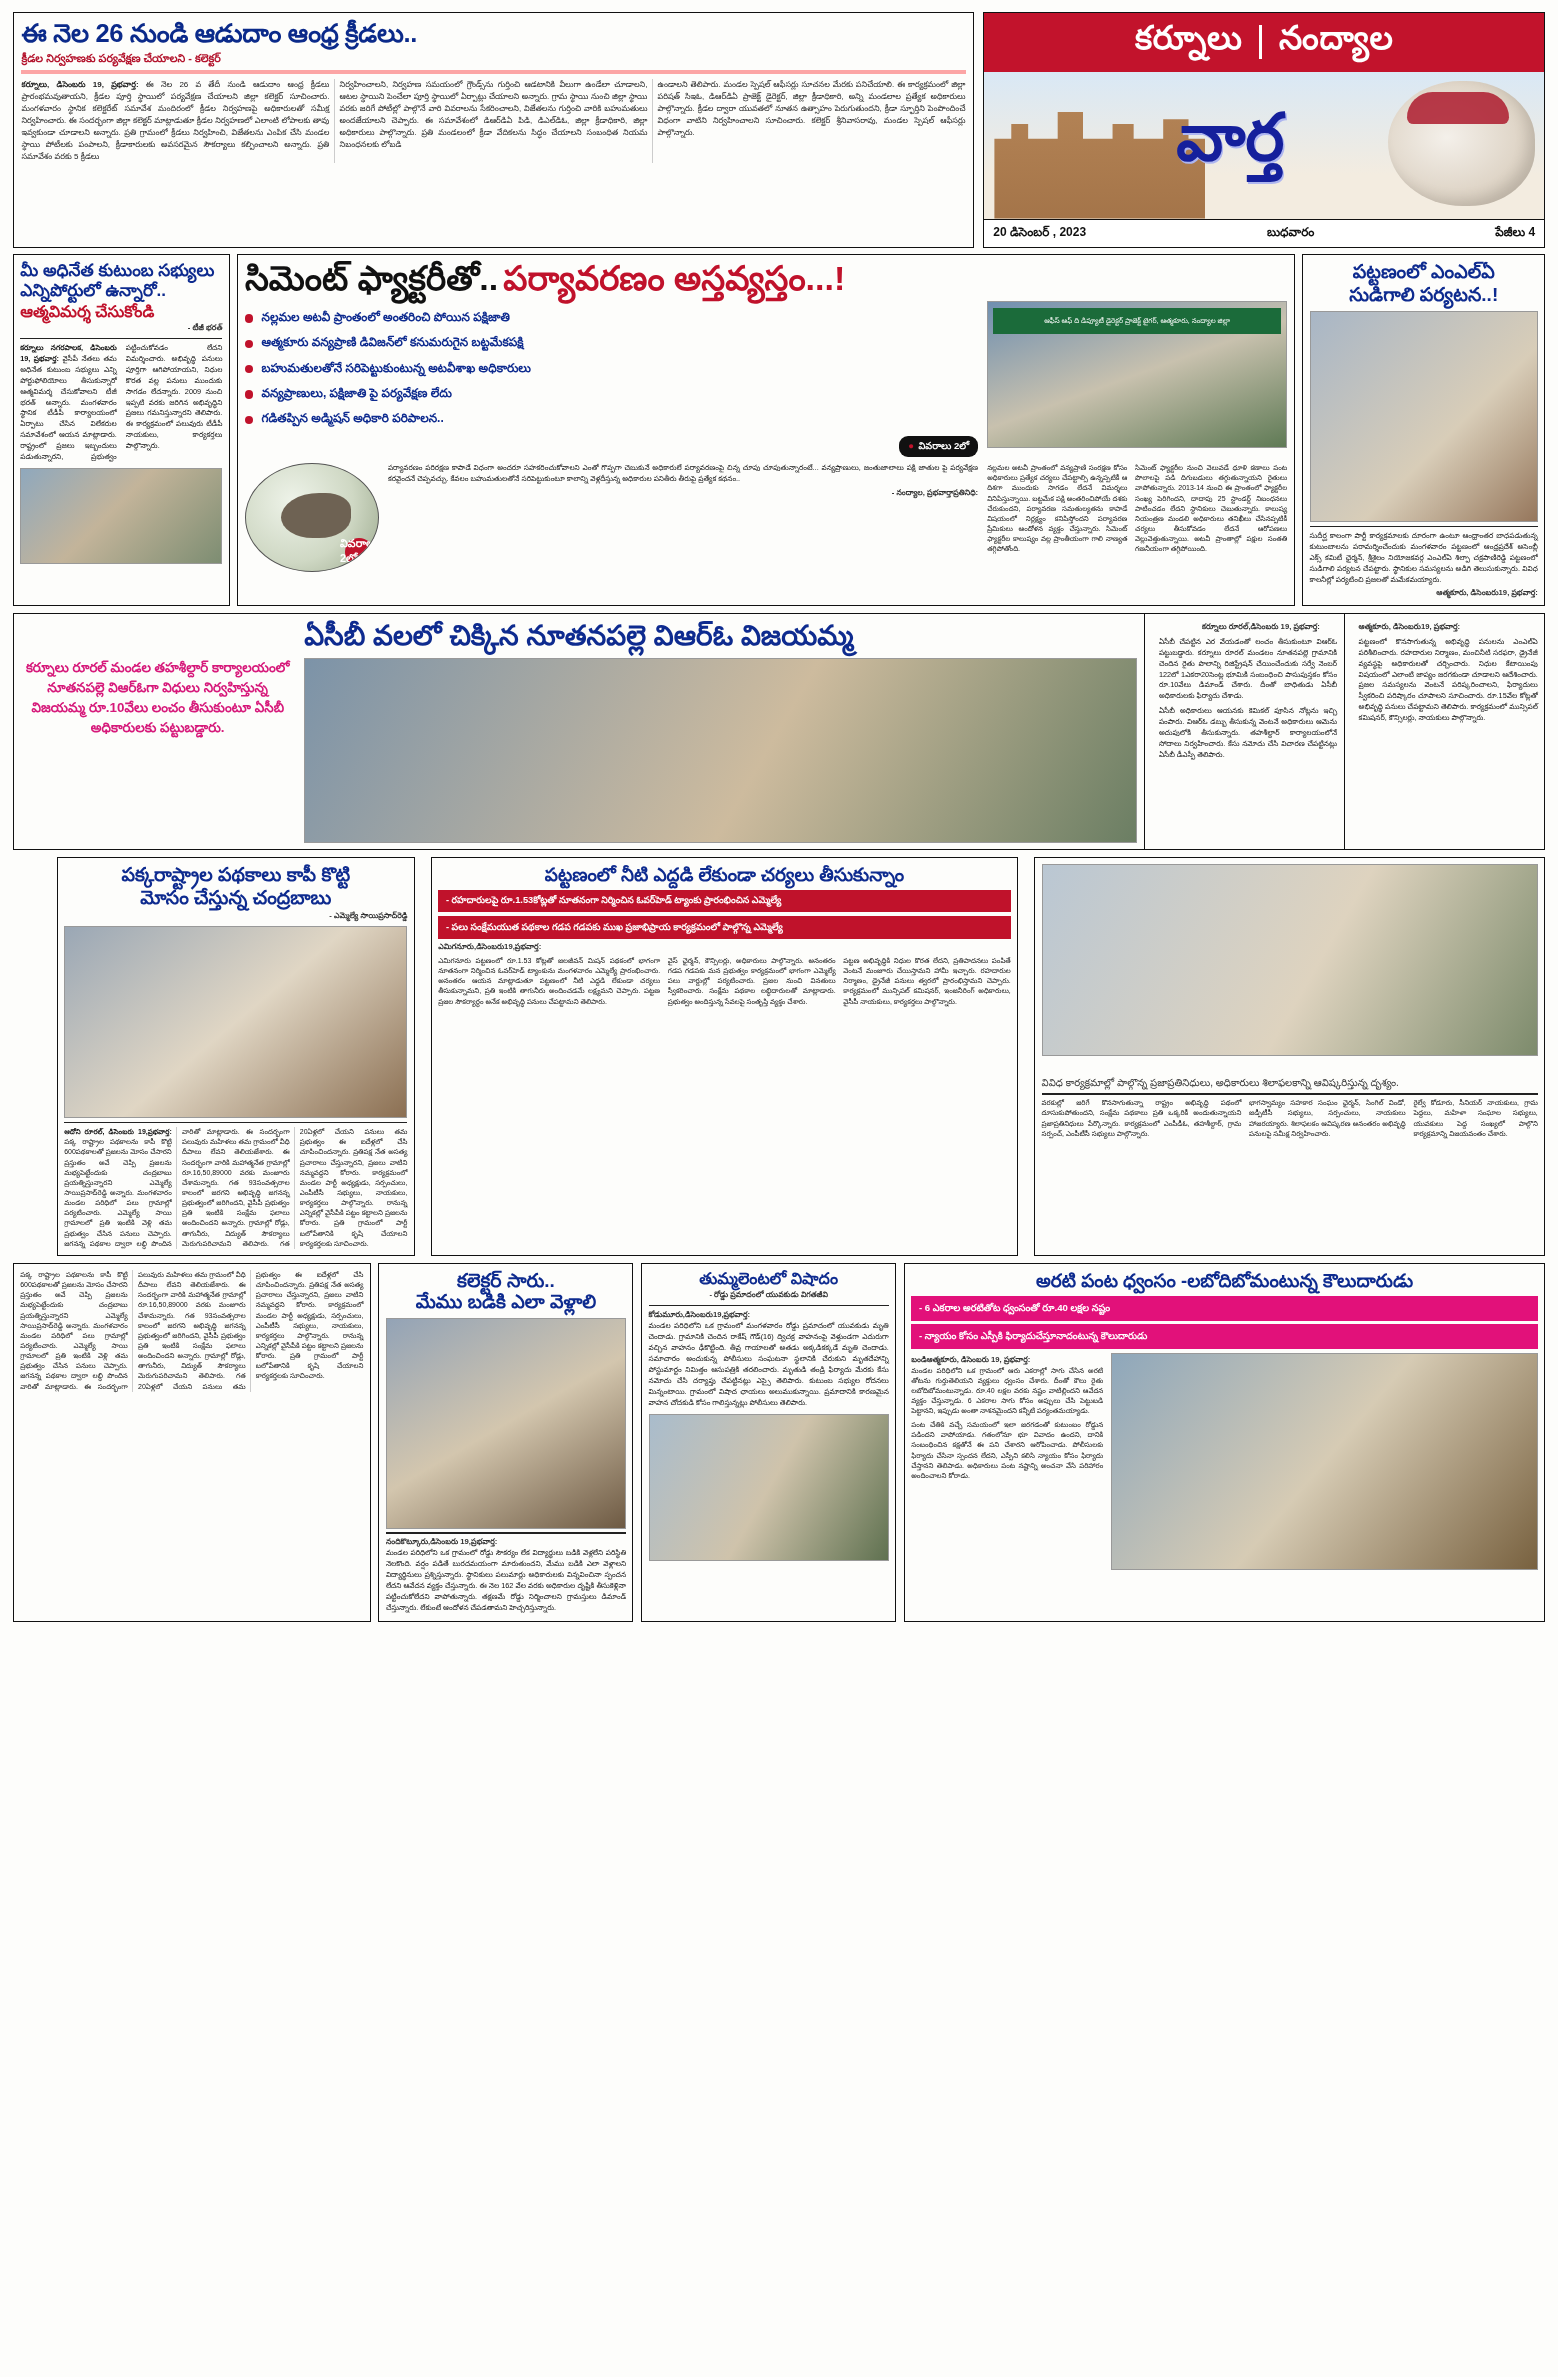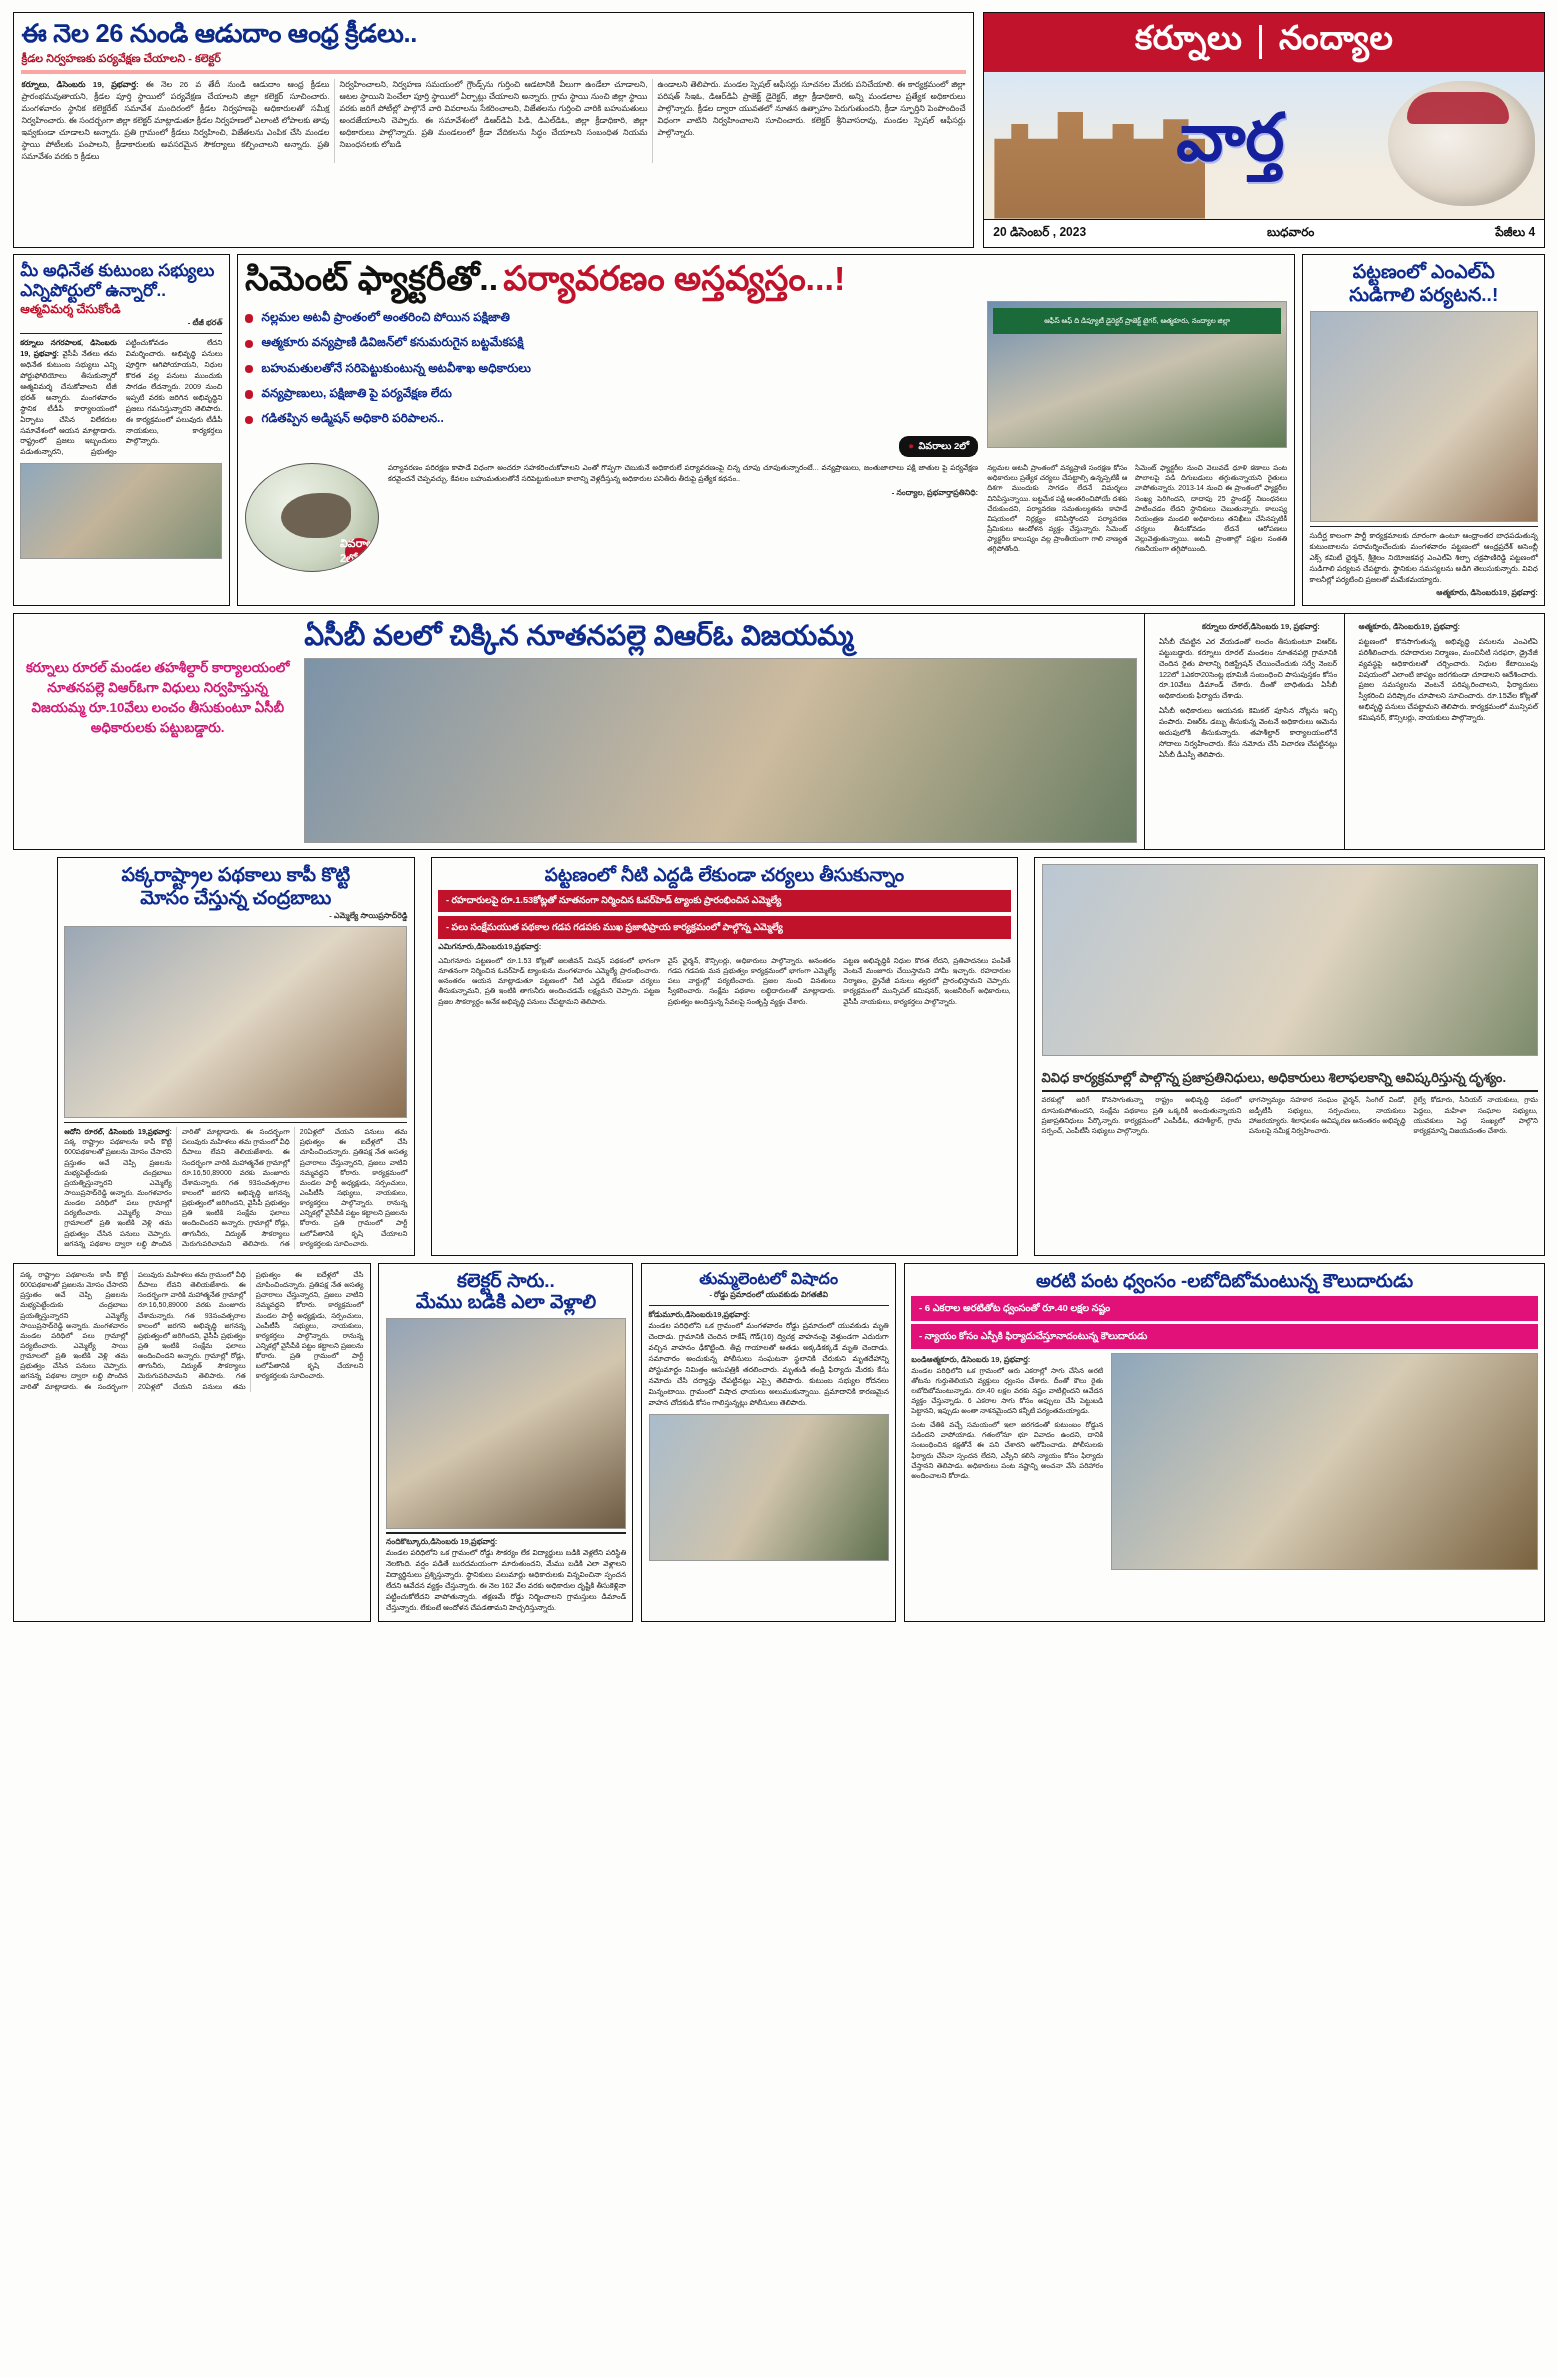--- a/index.html
+++ b/index.html
@@ -75,21 +75,21 @@
   }
   .photo.p1 { background:linear-gradient(135deg,#8fa8bd 0%, #c3b49a 45%, #7d8d72 100%); }
   .photo.p2 { background:linear-gradient(160deg,#6f8fb0 0%, #c8c1ae 50%, #5f7a55 100%); }
   .photo.p3 { background:linear-gradient(135deg,#a8b6c6 0%, #d8cdb8 60%, #96775c 100%); }
   .photo.p4 { background:linear-gradient(120deg,#7c93a8 0%, #cdbb9e 55%, #6b7e63 100%); }
   .photo.p5 { background:linear-gradient(140deg,#9aa7b5 0%, #e0d6c4 50%, #8b6f52 100%); }
   .photo.p6 { background:linear-gradient(120deg,#bac7d3 0%, #ded3bf 55%, #7d8b6c 100%); }
   .photo.p7 { background:linear-gradient(150deg,#93a3b6 0%, #d3c6ae 50%, #6e5a43 100%); }
   .photo.p8 { background:linear-gradient(120deg,#a9bccc 0%, #cfc3ab 50%, #5f7150 100%); }
   .photo.p9 { background:linear-gradient(130deg,#8ea7bb 0%, #d6cbb4 50%, #78613f 100%); }
-  .photo-cap { font-size:13px; color:#333; padding-top:13px; line-height:1.35;font-weight:bold; }
+  .photo-cap { font-size:10px; color:#333; padding-top:20px; line-height:1.35; }
 
   
   .sec2 { display:flex; gap:7.7px; margin-top:6.4px; }
   .s2-left { width:217px; flex:0 0 217px; border:1.3px solid #111; padding:6.4px; }
   .s2-mid { flex:1 1 auto; border:1.3px solid #111; padding:6.4px; }
   .s2-right { width:243px; flex:0 0 243px; border:1.3px solid #111; padding:6.4px; }
 
   .big-head { font-size:34px; line-height:1.05; font-weight:700; }
   .bullets { list-style:none; margin:9px 0 0; padding:0; }
   .bullets li { font-size:12px; font-weight:700; color:#0e2b8f; margin:8.3px 0; padding-left:16.6px; position:relative; }
@@ -187,21 +187,21 @@
         <span>పేజీలు 4</span>
       </div>
     </div>
   </div>
 
   <div class="sec2">
 
     <div class="s2-left">
       <div class="headline-blue" style="font-size:17px;line-height:1.15;">మీ అధినేత కుటుంబ సభ్యులు</div>
       <div class="headline-blue" style="font-size:17px;line-height:1.15;">ఎన్నిపోర్టులో ఉన్నారో..</div>
-      <div class="headline-red" style="font-size:12px;line-height:1.2;margin-top:1.3px;">ఆత్మవిమర్శ చేసుకోండి</div>
+      <div class="headline-red" style="font-size:16px;line-height:1.2;margin-top:1.3px;">ఆత్మవిమర్శ చేసుకోండి</div>
       <div class="credit">- టీజీ భరత్</div>
       <div class="hr-thin"></div>
       <div class="cols2">
         <div class="tiny">
           <span class="dateline">కర్నూలు నగరపాలక, డిసెంబరు 19, ప్రభవార్త:</span>
           <span>వైసీపీ నేతలు తమ అధినేత కుటుంబ సభ్యులు ఎన్ని పోర్టుఫోలియోలు తీసుకున్నారో ఆత్మవిమర్శ చేసుకోవాలని టీజీ భరత్ అన్నారు. మంగళవారం స్థానిక టీడీపీ కార్యాలయంలో ఏర్పాటు చేసిన విలేకరుల సమావేశంలో ఆయన మాట్లాడారు. రాష్ట్రంలో ప్రజలు ఇబ్బందులు పడుతున్నారని, ప్రభుత్వం పట్టించుకోవడం లేదని విమర్శించారు. అభివృద్ధి పనులు పూర్తిగా ఆగిపోయాయని, నిధుల కొరత వల్ల పనులు ముందుకు సాగడం లేదన్నారు. 2009 నుంచి ఇప్పటి వరకు జరిగిన అభివృద్ధిని ప్రజలు గమనిస్తున్నారని తెలిపారు. ఈ కార్యక్రమంలో పలువురు టీడీపీ నాయకులు, కార్యకర్తలు పాల్గొన్నారు.</span>
         </div>
       </div>
       <div class="photo p1" style="height:96px;margin-top:5.1px;"></div>
     </div>

